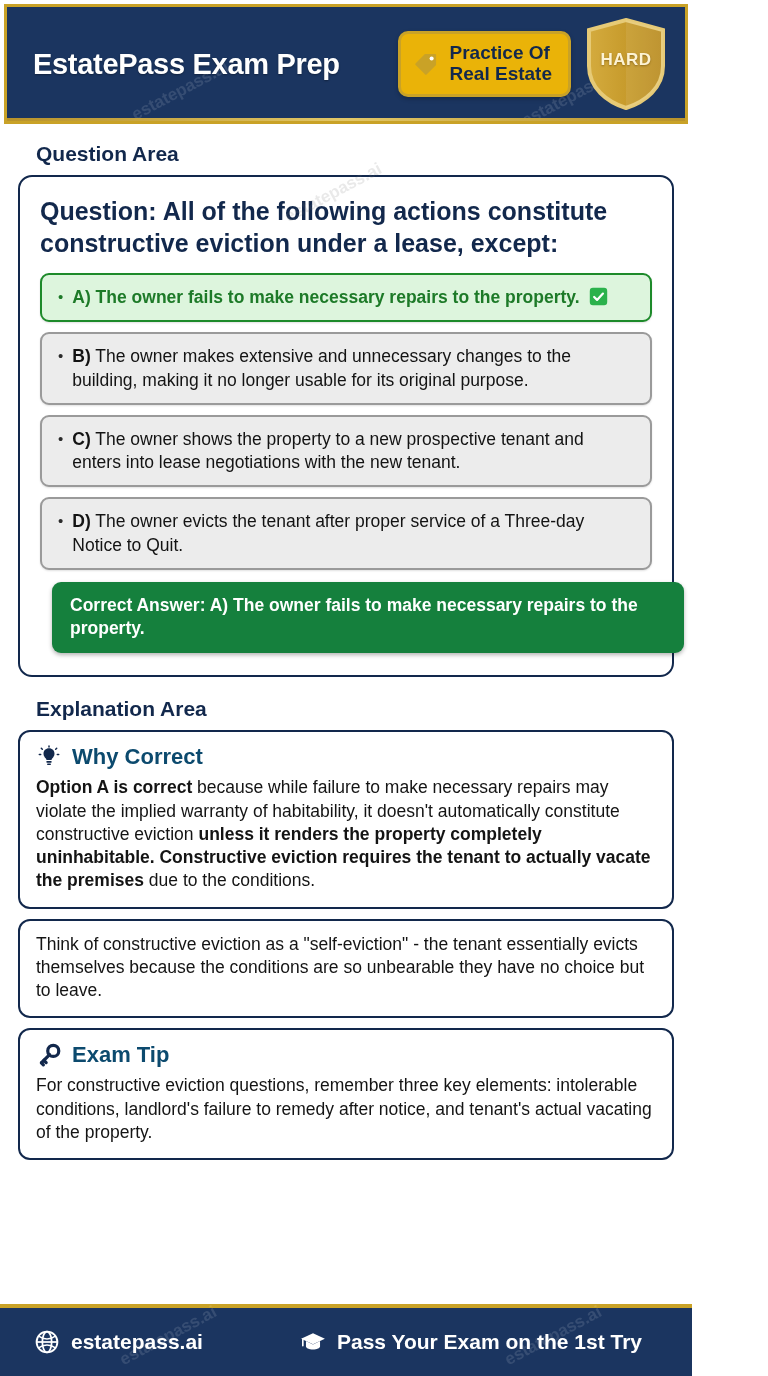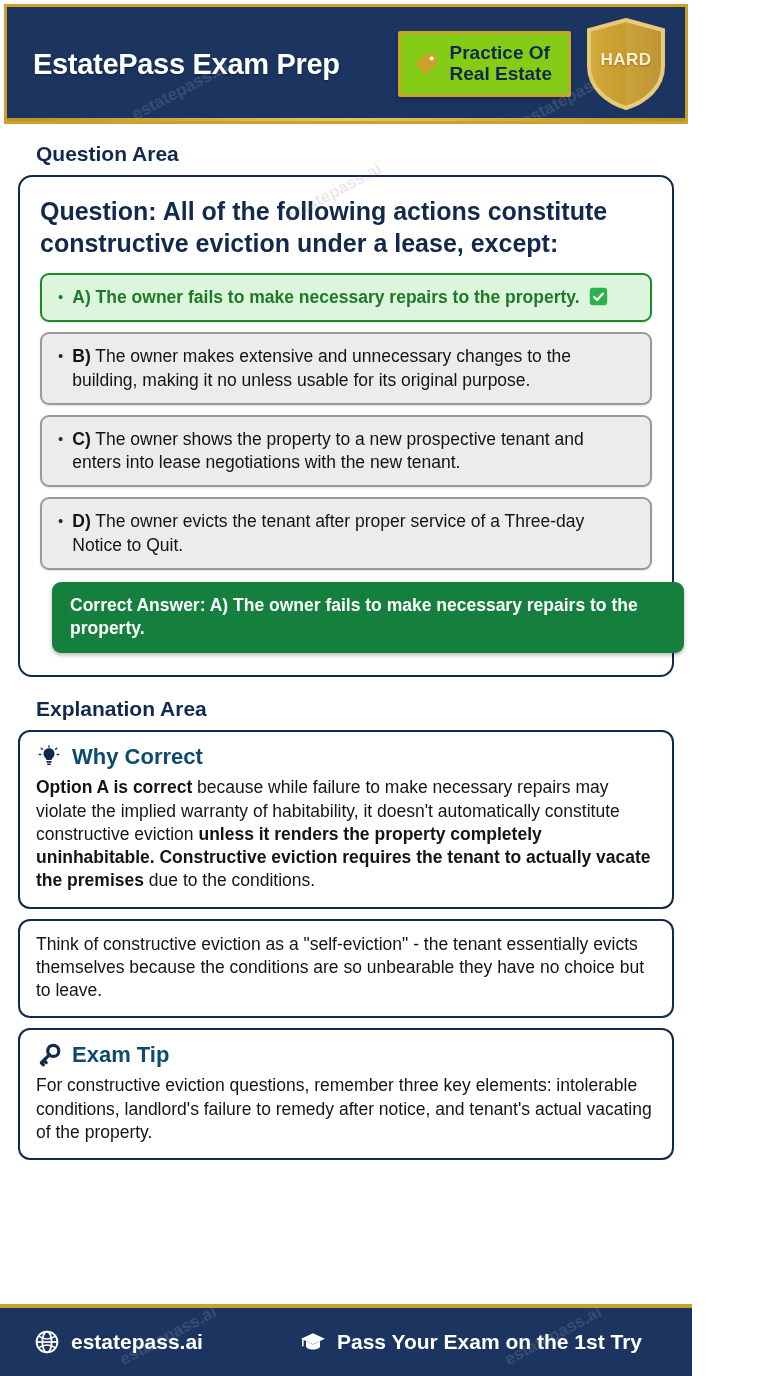--- a/index.html
+++ b/index.html
@@ -49,23 +49,23 @@
     text-shadow: 0 1px 2px rgba(0,0,0,.35);
     white-space: nowrap;
   }
   .header-right {
     margin-left: auto;
     display: flex;
     align-items: center;
     gap: 14px;
   }
   .topic-chip {
-    background: #84cc16;
+    background: #eab308;
     border: 3px solid #c9a227;
-    border-radius: 2px;
+    border-radius: 10px;
     padding: 9px 16px 9px 12px;
     display: flex;
     align-items: center;
     gap: 11px;
     box-shadow: 0 2px 4px rgba(0,0,0,.25);
   }
   .topic-chip .chip-text {
     color: #12284c;
     font-size: 19px;
     font-weight: bold;
@@ -320,21 +320,21 @@
               <path d="M6.5 12.6 L10.2 16.3 L17.6 8.3" stroke="#ffffff" stroke-width="2.8" fill="none" stroke-linecap="round" stroke-linejoin="round"></path>
             </svg>
           </span>
         </span>
       </div>
 
       <div class="option">
         <span class="bullet">•</span>
         <span class="opt-text">
           <span class="opt-letter">B)</span>
-          <span>The owner makes extensive and unnecessary changes to the building, making it no unless usable for its original purpose.</span>
+          <span>The owner makes extensive and unnecessary changes to the building, making it no longer usable for its original purpose.</span>
         </span>
       </div>
 
       <div class="option">
         <span class="bullet">•</span>
         <span class="opt-text">
           <span class="opt-letter">C)</span>
           <span>The owner shows the property to a new prospective tenant and enters into lease negotiations with the new tenant.</span>
         </span>
       </div>

